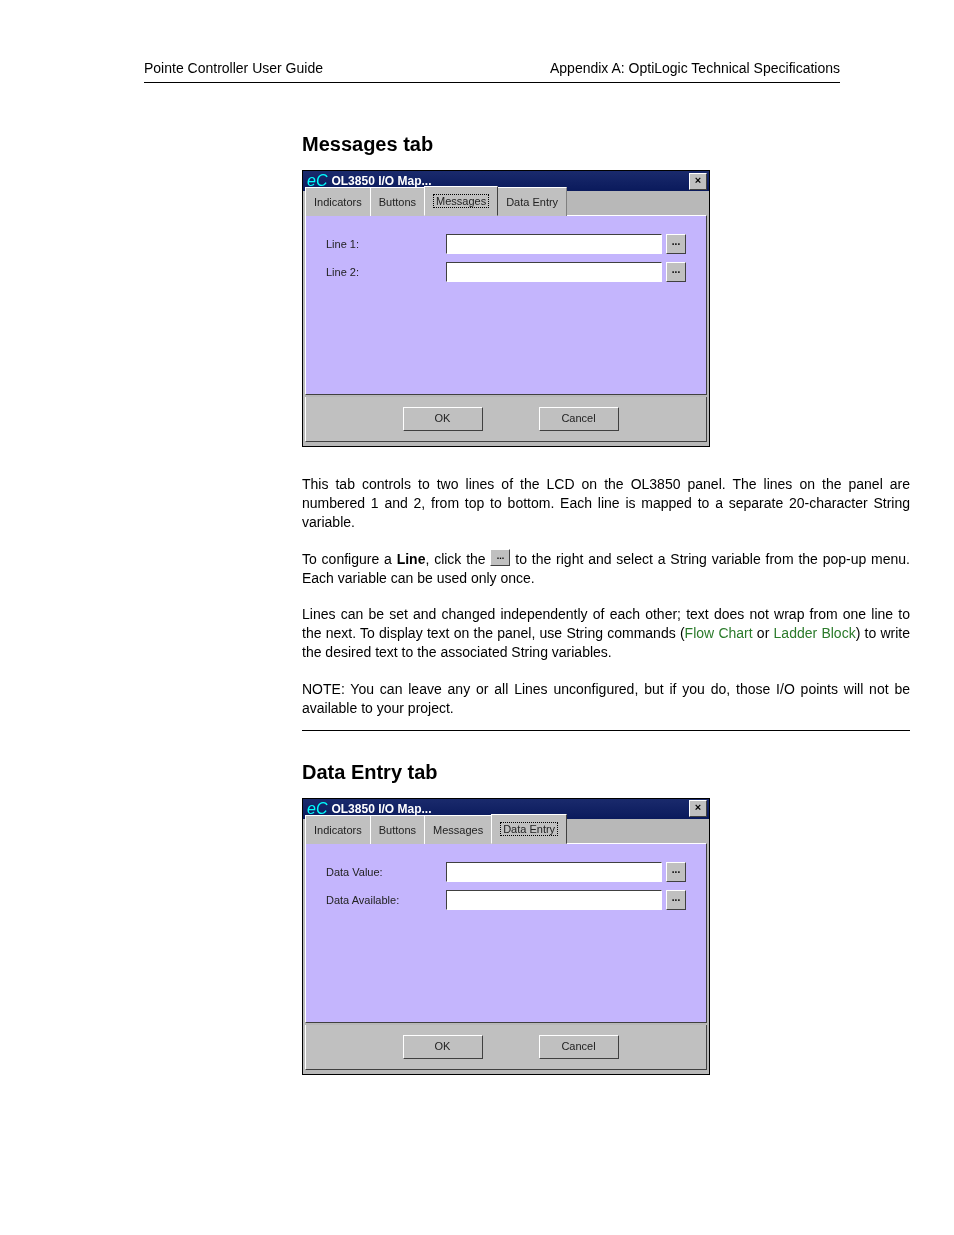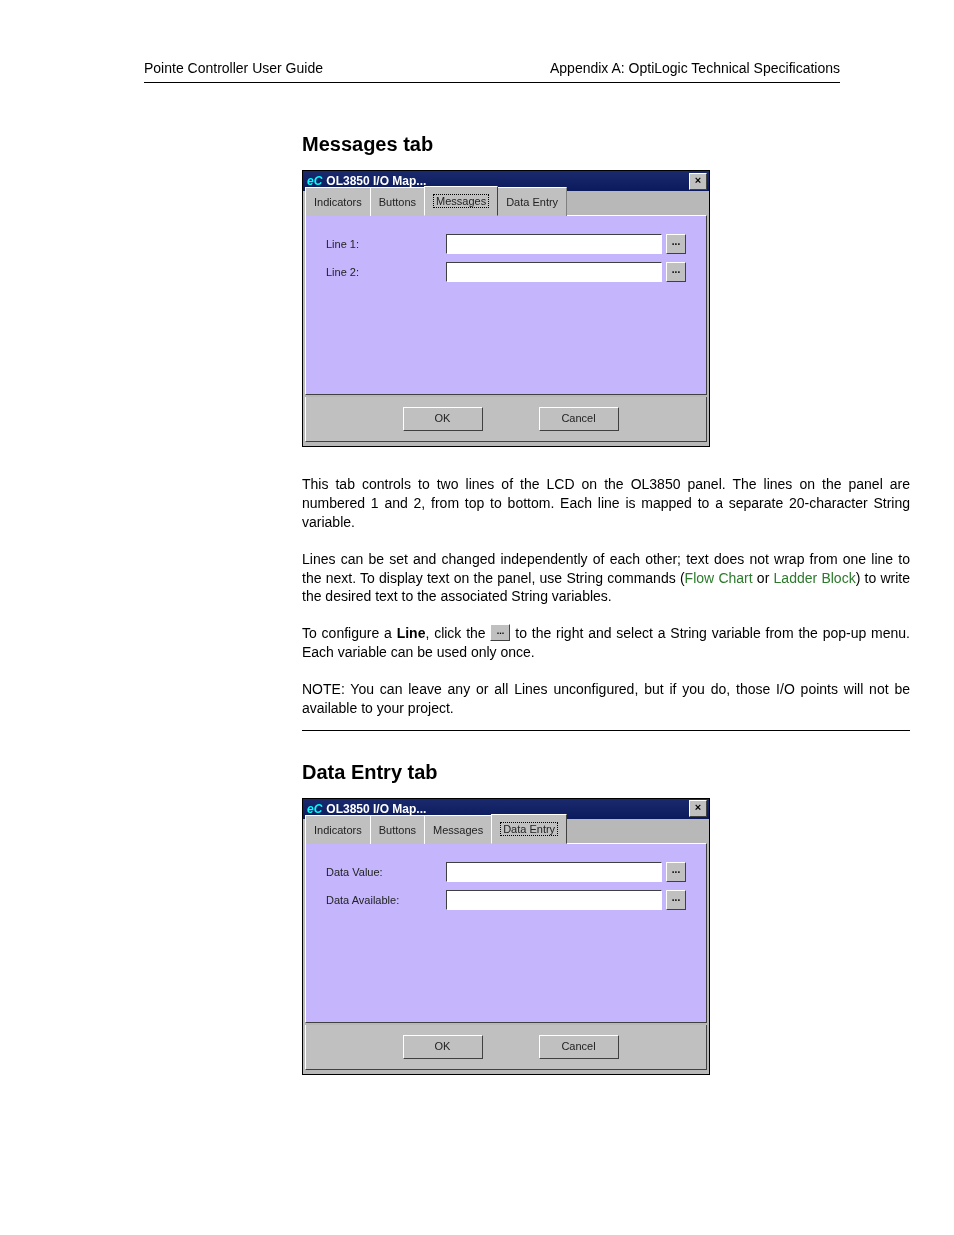--- a/index.html
+++ b/index.html
@@ -7,21 +7,21 @@
   .header-row{display:flex;justify-content:space-between;font-size:14px;padding-bottom:4px}
   .header-left{}
   .header-right{font-weight:400;text-align:right}
   .header-rule{border-top:1px solid #000;margin-top:2px}
   .content{margin-left:158px;margin-top:50px;width:608px}
   .section-title{font-weight:700;font-size:20px;margin:0 0 14px 0}
   
   .win{width:406px;border:1px solid #000;background:#b8b8b8;margin-bottom:28px}
   .titlebar{height:20px;background:linear-gradient(#1a2a6c,#0a1a5c);color:#fff;display:flex;align-items:center;justify-content:space-between;padding:0 2px 0 4px;font-size:12px}
   .titlebar .tleft{display:flex;align-items:center;gap:4px}
-  .titlebar .logo{font-style:italic;font-weight:700;color:#00ffff;font-size:12px}
+  .titlebar .logo{font-style:italic;font-weight:400;color:#00ffff;font-size:16px}
   .titlebar .ttxt{font-weight:700}
   .closebtn{width:16px;height:15px;background:#c0c0c0;border:1px solid #fff;border-right-color:#404040;border-bottom-color:#404040;color:#000;font-size:11px;line-height:12px;text-align:center;font-weight:700}
   .tabstrip{display:flex;align-items:flex-end;height:22px;padding-left:2px;margin-top:2px}
   .tab{background:#c0c0c0;border:1px solid #808080;border-bottom:none;border-top-color:#fff;border-left-color:#fff;padding:8px 8px;font-size:11px;color:#222;margin-right:-1px;position:relative;top:1px}
   .tab.active{background:#c0c0c0;border-top-color:#fff;border-left-color:#fff;border-right-color:#404040;z-index:2;border-bottom:1px solid #c0c0c0}
   .tab.active .dotted{border:1px dotted #000;padding:0 2px}
   .tabbody{background:#c4b5fd;border:1px solid #fff;border-right-color:#404040;border-bottom-color:#404040;margin:0 2px 2px 2px;height:180px;padding:18px 20px 0 20px;box-sizing:border-box}
   .row{display:flex;align-items:center;margin-bottom:8px}
   .rlabel{width:120px;font-size:11px;color:#222}
   .rinput{flex:1;height:18px;background:#fff;border:1px solid #808080;border-top-color:#404040;border-left-color:#404040;border-right-color:#fff;border-bottom-color:#fff}
@@ -80,25 +80,25 @@
       </div>
       <div class="btnbar">
         <div class="btn3d">OK</div>
         <div class="btn3d">Cancel</div>
       </div>
     </div>
 
     <p class="para">This tab controls to two lines of the LCD on the OL3850 panel. The lines on the panel are numbered 1 and 2, from top to bottom. Each line is mapped to a separate 20-character String variable.</p>
 
     <p class="para">
-      <span>Lines can be set and changed independently of each other; text does not wrap from one line to the next. To display text on the panel, use String commands (</span><span class="link">Flow Chart</span><span> or </span><span class="link">Ladder Block</span><span>) to write the desired text to the associated String variables.</span>
+      <span>To configure a </span><span class="bold">Line</span><span>, click the </span><span class="inline-btn">...</span><span> to the right and select a String variable from the pop-up menu. Each variable can be used only once.</span>
     </p>
 
     <p class="para">
-      <span>To configure a </span><span class="bold">Line</span><span>, click the </span><span class="inline-btn">...</span><span> to the right and select a String variable from the pop-up menu. Each variable can be used only once.</span>
+      <span>Lines can be set and changed independently of each other; text does not wrap from one line to the next. To display text on the panel, use String commands (</span><span class="link">Flow Chart</span><span> or </span><span class="link">Ladder Block</span><span>) to write the desired text to the associated String variables.</span>
     </p>
 
     <p class="para">NOTE: You can leave any or all Lines unconfigured, but if you do, those I/O points will not be available to your project.</p>
 
     <div style="border-top:1px solid #000;margin:-6px 0 30px 0"></div>
 
     <div class="section-title">Data Entry tab</div>
 
     <div class="win">
       <div class="titlebar">

